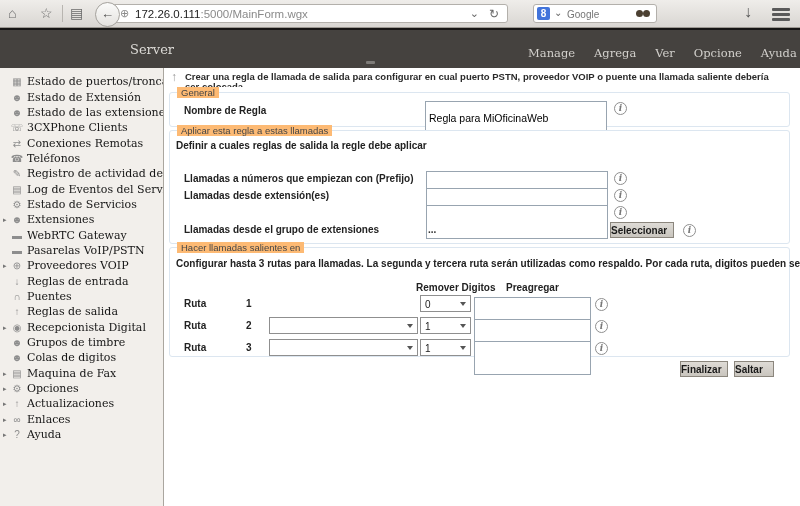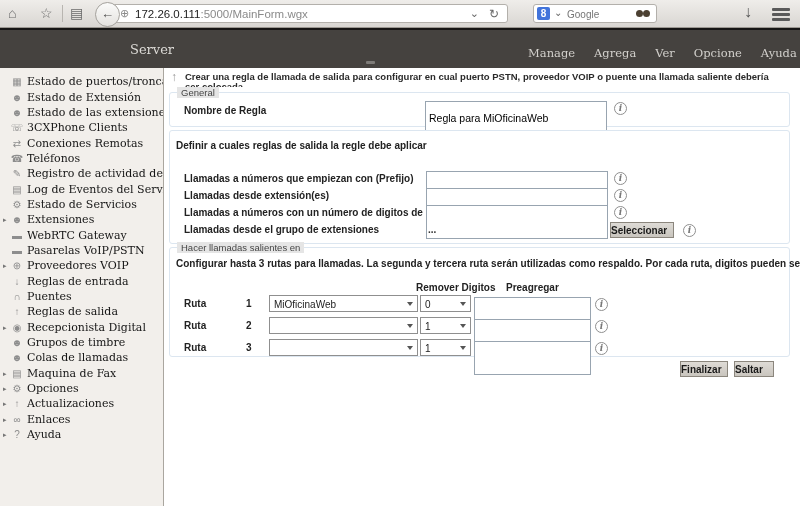--- a/index.html
+++ b/index.html
@@ -63,21 +63,21 @@
   .sicon{flex:0 0 14px;width:14px;font-size:10px;color:#8d8d8d;text-align:center;line-height:11px}
   .slabel{font:11px "DejaVu Serif",serif;color:#151515;padding-left:3px}
 
   
   #content{position:absolute;left:165px;top:68px;width:635px;height:438px;background:#fff}
   #intro-icon{position:absolute;left:6px;top:2px;font-size:12px;font-weight:bold;color:#999}
   #intro-text{position:absolute;left:20px;top:4px;width:585px;height:15px;overflow:hidden;
               font:bold 9.5px "Liberation Sans",sans-serif;color:#2a2a2a;line-height:10px}
 
   .fs{position:absolute;border:1px solid #dce6f0;border-radius:3px;background:#fff}
-  .legend{position:absolute;top:-6px;left:7px;background:#e5e5e5;padding:0 4px;
+  .legend{position:absolute;top:-6px;left:7px;background:#fdba74;padding:0 4px;
           font:9.5px "Liberation Sans",sans-serif;color:#454545;white-space:nowrap}
   .flabel{position:absolute;font:bold 10px "Liberation Sans",sans-serif;color:#222;white-space:nowrap}
   .fdesc{position:absolute;font:bold 10px "Liberation Sans",sans-serif;color:#222;white-space:nowrap}
   .tinput{position:absolute;border:1px solid #98a4b0;height:14px;width:182px;
           font:10.5px "Liberation Sans",sans-serif;padding:16px 3px;background:#fff;box-sizing:border-box}
   .info{position:absolute;width:11px;height:11px;border:1px solid #8f8f8f;border-radius:50%;
         text-align:center;font:italic bold 9px "DejaVu Serif",serif;color:#777;line-height:11px;background:#fff}
   .btn{position:absolute;background:linear-gradient(#dedbd6,#c9c5be);border:1px solid #8b867d;
        font:bold 10px "Liberation Sans",sans-serif;color:#1a1a1a;text-align:left;line-height:15px;
        box-sizing:border-box;cursor:default}
@@ -228,21 +228,21 @@
       <span class="slabel">Recepcionista Digital</span>
     </div>
     <div class="side-item">
       <span class="exp"></span>
       <span class="sicon">☻</span>
       <span class="slabel">Grupos de timbre</span>
     </div>
     <div class="side-item">
       <span class="exp"></span>
       <span class="sicon">☻</span>
-      <span class="slabel">Colas de llamadas</span>
+      <span class="slabel">Colas de digitos</span>
     </div>
     <div class="side-item">
       <span class="exp">▸</span>
       <span class="sicon">▤</span>
       <span class="slabel">Maquina de Fax</span>
     </div>
     <div class="side-item">
       <span class="exp">▸</span>
       <span class="sicon">⚙</span>
       <span class="slabel">Opciones</span>
@@ -269,34 +269,34 @@
   <div id="intro-text">Crear una regla de llamada de salida para configurar en cual puerto PSTN, proveedor VOIP o puente una llamada saliente debería ser colocada.</div>
 
   <div id="fs-general" class="fs">
     <span class="legend">General</span>
     <span class="flabel" style="left:14px;top:12px">Nombre de Regla</span>
     <input class="tinput" style="left: 255px; top: 8px;" value="Regla para MiOficinaWeb">
     <span class="info" style="left:444px;top:9px">i</span>
   </div>
 
   <div id="fs-apply" class="fs">
+    <span class="legend">Aplicar esta regla a estas llamadas</span>
     <span class="fdesc" style="left:6px;top:9px">Definir a cuales reglas de salida la regle debe aplicar</span>
     <div id="apply-rows" style="position:absolute;left:0;top:0;width:619px;height:112px">
         <div class="arow" style="top: 40px;">
           <span class="flabel" style="left: 14px; top: 2px;">Llamadas a números que empiezan con (Prefijo)</span>
           <input class="tinput" value="" style="left: 256px; top: 0px; height: 13px;">
           <span class="info" style="left: 444px; top: 1px;">i</span>
         </div>
         <div class="arow" style="top: 57px;">
           <span class="flabel" style="left: 14px; top: 2px;">Llamadas desde extensión(es)</span>
           <input class="tinput" value="" style="left: 256px; top: 0px; height: 13px;">
           <span class="info" style="left: 444px; top: 1px;">i</span>
         </div>
         <div class="arow" style="top: 74px;">
-          <span class="flabel" style="left: 14px; top: 2px;">Llamadas a números con un número de digitos de</span>
           <input class="tinput" value="" style="left: 256px; top: 0px; height: 13px;">
           <span class="info" style="left: 444px; top: 1px;">i</span>
         </div>
         <div class="arow" style="top: 91px;">
           <span class="flabel" style="left: 14px; top: 2px;">Llamadas desde el grupo de extensiones</span>
           <span class="dots" style="left: 258px; top: 2px;">...</span>
           <div class="btn" style="left: 440px; top: 0px; width: 64px; height: 16px;">Seleccionar</div>
           <span class="info" style="left: 513px; top: 2px;">i</span>
         </div>
       </div>
@@ -304,24 +304,20 @@
 
   <div id="fs-routes" class="fs">
     <span class="legend">Hacer llamadas salientes en</span>
     <span class="fdesc" style="left:6px;top:10px">Configurar hasta 3 rutas para llamadas. La segunda y tercera ruta serán utilizadas como respaldo. Por cada ruta, digitos pueden ser removidos o agregados.</span>
     <span class="colhdr" style="left:246px;top:34px">Remover Digitos</span>
     <span class="colhdr" style="left:336px;top:34px">Preagregar</span>
     <div id="route-rows" style="position:absolute;left:0;top:0;width:619px;height:108px">
         <div class="rrow" style="top: 47px;">
           <span class="flabel" style="left: 14px; top: 3px;">Ruta</span>
           <span class="rnum" style="left: 76px; top: 3px;">1</span>
-          <div class="sel" style="left: 99px; width: 149px;">
-            <span class="selval">MiOficinaWeb</span>
-            <span class="arr"></span>
-          </div>
           <div class="sel" style="left: 250px; width: 51px;">
             <span class="selval">0</span>
             <span class="arr"></span>
           </div>
           <input class="tinput" value="" style="left: 304px; top: 2px; width: 117px; height: 13px;">
           <span class="info" style="left: 425px; top: 3px;">i</span>
         </div>
         <div class="rrow" style="top: 69px;">
           <span class="flabel" style="left: 14px; top: 3px;">Ruta</span>
           <span class="rnum" style="left: 76px; top: 3px;">2</span>

